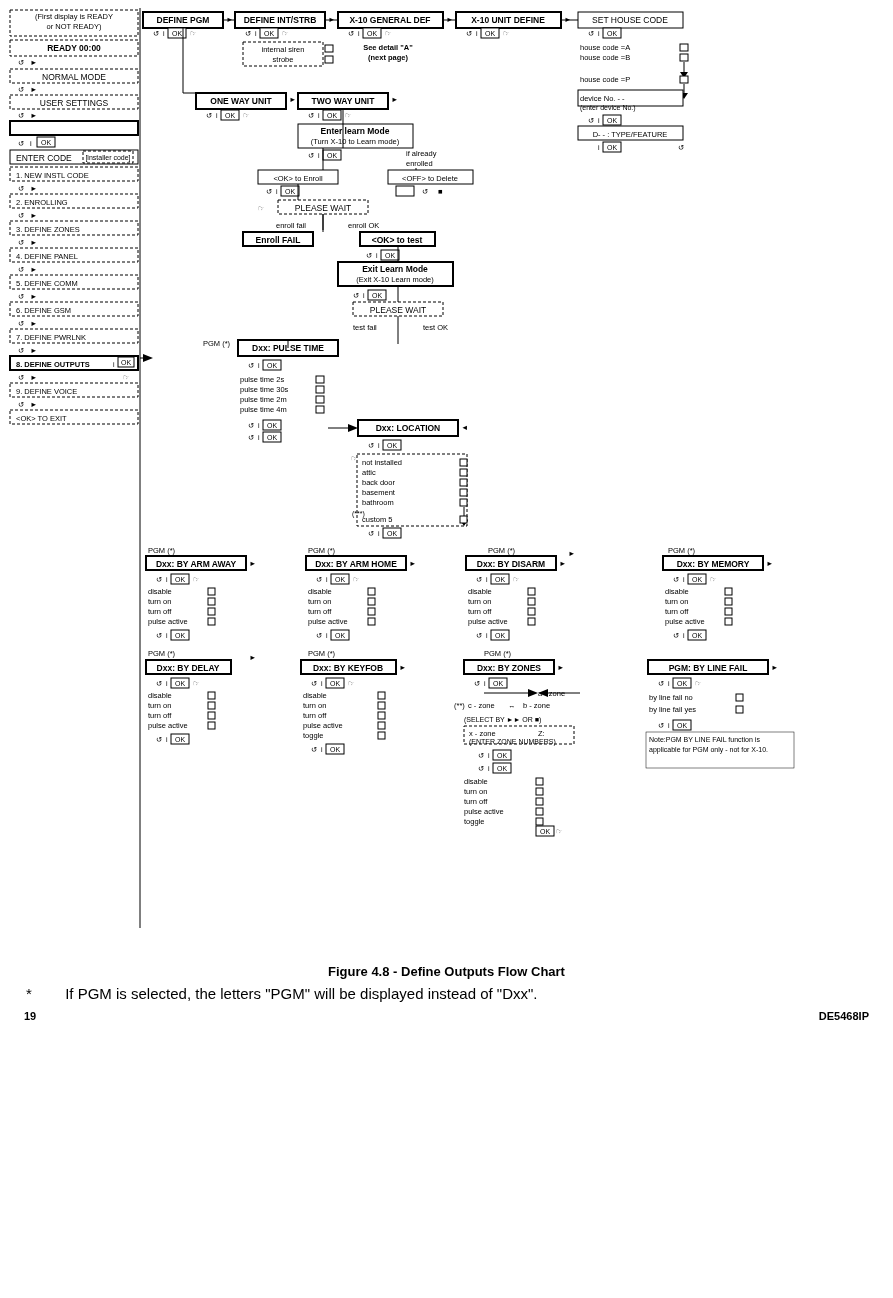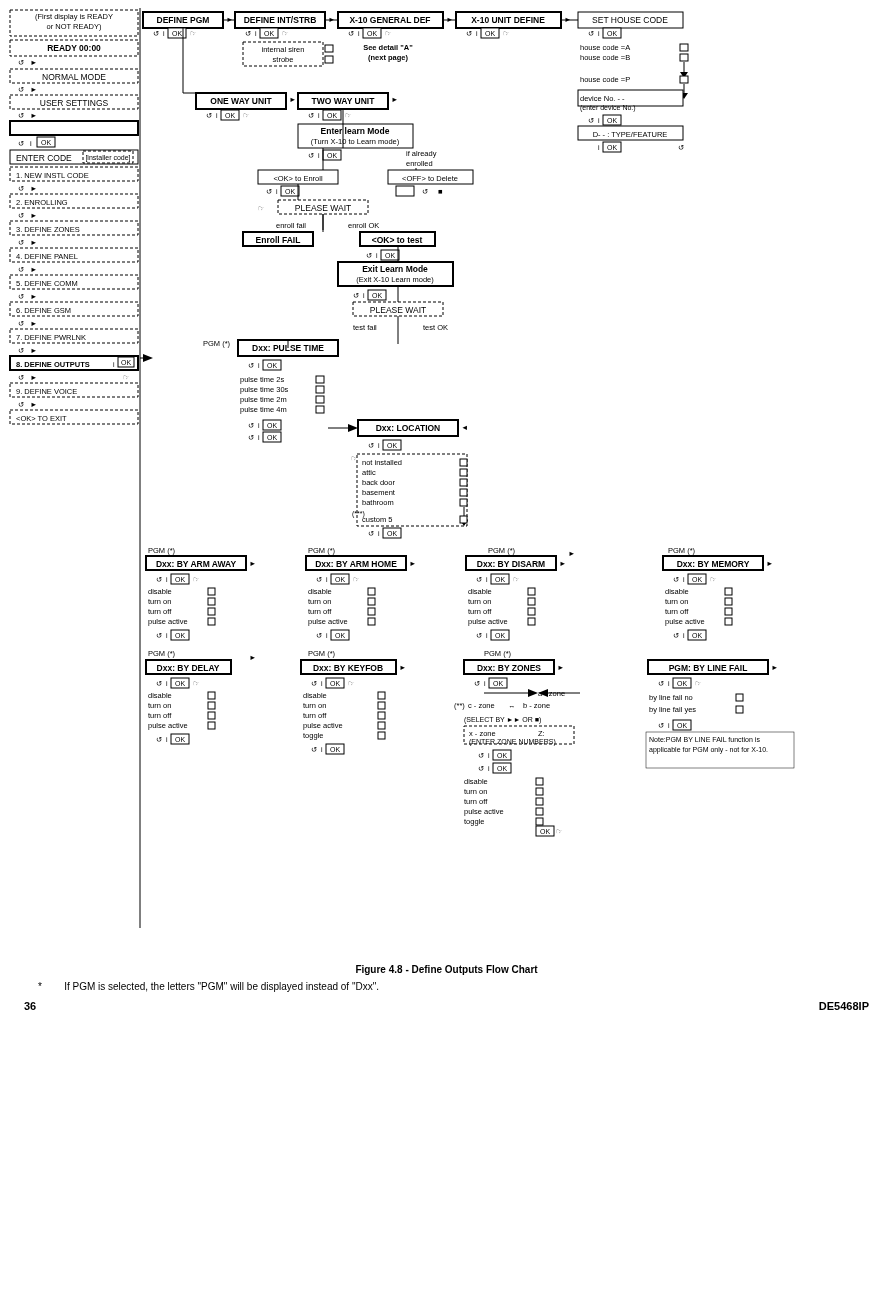--- a/index.html
+++ b/index.html
@@ -32,26 +32,26 @@
       border: 1px dashed #000;
     }
     
     .bottom-section {
       margin-top: 4px;
       padding: 4px 8px;
     }
     .figure-caption {
       text-align: center;
       font-weight: bold;
-      font-size: 10px;
+      font-size: 13px;
       margin: 6px 0;
     }
     .footnote {
-      font-size: 10px;
-      margin: 2px 16px;
+      font-size: 15px;
+      margin: 2px 4px;
       padding-left: 20px;
       text-indent: -14px;
     }
     .page-footer {
       display: flex;
       justify-content: space-between;
       font-size: 11px;
       font-weight: bold;
       margin-top: 8px;
       padding: 0 8px;
@@ -673,18 +673,18 @@
   
   <div class="bottom-section">
     <div class="figure-caption">Figure 4.8 - Define Outputs Flow Chart</div>
 
     <p class="footnote">
       <span>*&nbsp;&nbsp;&nbsp;&nbsp;&nbsp;&nbsp;&nbsp;</span>
       <span>If PGM is selected, the letters "PGM" will be displayed instead of "Dxx".</span>
     </p>
 
     <div class="page-footer">
-      <span>36</span>
+      <span>19</span>
       <span>DE5468IP</span>
     </div>
   </div>
 
 </div>
 
 </body></html>

